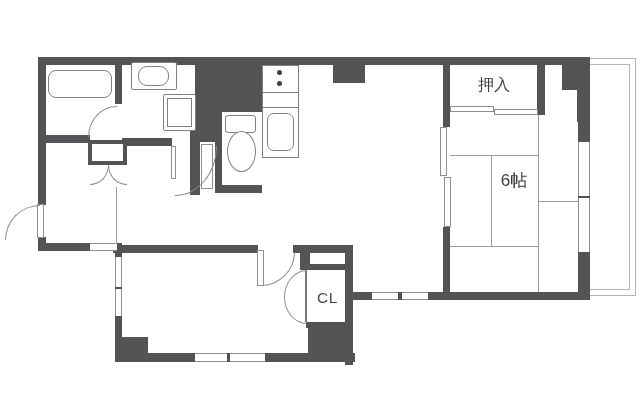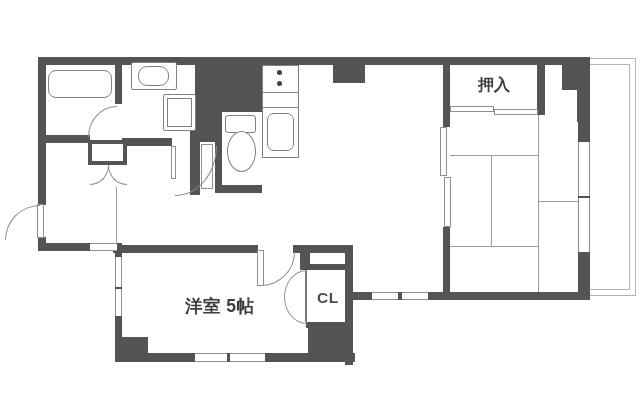--- a/index.html
+++ b/index.html
@@ -11,21 +11,21 @@
   .leaf{position:absolute;background:#ffffff;border:1px solid #8f8f8f;box-sizing:border-box;}
   .arc{position:absolute;box-sizing:border-box;}
   .arc-tl{border-top:1px solid #8f8f8f;border-left:1px solid #8f8f8f;border-radius:100% 0 0 0;}
   .arc-br{border-right:1px solid #8f8f8f;border-bottom:1px solid #8f8f8f;border-radius:0 0 100% 0;}
   .arc-bl{border-left:1px solid #8f8f8f;border-bottom:1px solid #8f8f8f;border-radius:0 0 0 100%;}
   .fx{position:absolute;border:1.5px solid #808080;background:#ffffff;box-sizing:border-box;}
   .ln{position:absolute;background:#9b9b9b;}
   .dot{position:absolute;width:5px;height:5px;border-radius:50%;background:#3f3f3f;}
   .cab{position:absolute;border:4px solid #545456;background:#ffffff;box-sizing:border-box;}
   .balc{position:absolute;border:1.5px solid #b4b4b4;border-left:none;box-sizing:border-box;}
-  .lbl{position:absolute;color:#3d3d3d;font-weight:700;white-space:nowrap;}
+  .lbl{position:absolute;color:#3d3d3d;font-weight:400;white-space:nowrap;}
 </style>
 </head>
 <body>
 
 <div class="stage">
 
   <div class="wall" style="left:38px;top:57px;width:552px;height:8px;"></div>
   <div class="wall" style="left:38px;top:57px;width:8px;height:148px;"></div>
   <div class="wall" style="left:38px;top:237px;width:8px;height:14px;"></div>
   <div class="wall" style="left:38px;top:243px;width:84px;height:8px;"></div>
@@ -108,19 +108,19 @@
   <div class="ln" style="left:262px;top:107px;width:37px;height:1px;background:#808080;"></div>
   <div class="dot" style="left:277px;top:70px;"></div>
   <div class="dot" style="left:277px;top:81px;"></div>
   <div class="fx" style="left:267px;top:113px;width:27px;height:38px;border-radius:7px;"></div>
   <div class="cab" style="left:88px;top:140px;width:39px;height:25px;"></div>
 
 
   <div class="lbl" style="left:450px;top:75px;width:88px;text-align:center;font-size:16px;">押入</div>
 
   <div class="lbl" style="left:480px;top:169px;width:68px;text-align:center;font-size:17px;line-height:23px;white-space:normal;">
+    <span style="display:block;">6帖</span>
   </div>
 
-  <div class="lbl" style="left:185px;top:294px;font-size:17.5px;letter-spacing:0.5px;">洋室 5帖</div>
 
   <div class="lbl" style="left:317px;top:289px;font-size:15.5px;color:#4c4c4c;letter-spacing:0.5px;">CL</div>
 
 </div>
 
 </body></html>

